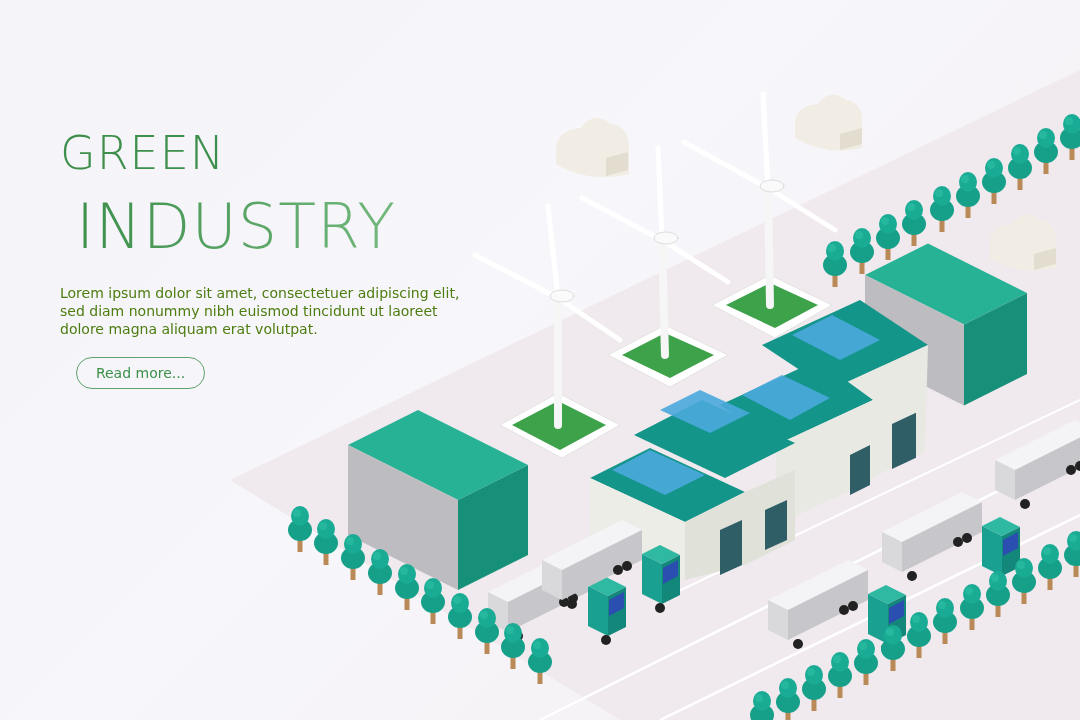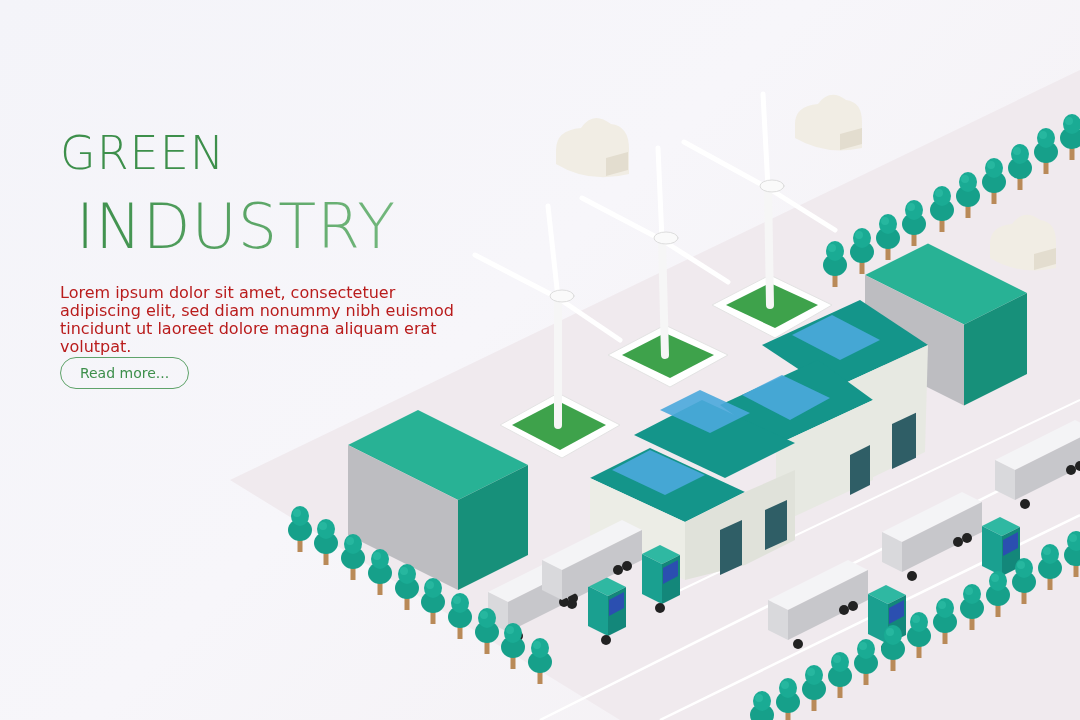--- a/index.html
+++ b/index.html
@@ -3,22 +3,22 @@
 <meta charset="utf-8">
 <style>
   html, body { margin:0; padding:0; }
   body { width:1080px; height:720px; overflow:hidden; position:relative;
     background: linear-gradient(135deg, #f4f4f9 0%, #f7f6fa 45%, #f3eff2 100%);
     font-family: "DejaVu Sans", sans-serif; }
   .hero { position:absolute; left:60px; top:128px; width:410px; z-index:5; }
   .title-line1 { font-family:"DejaVu Sans", sans-serif; font-weight:300; font-size:46px; letter-spacing:1px; line-height:50px; color:#3d8f4b; margin:0; }
   .title-line2 { font-family:"DejaVu Sans", sans-serif; font-weight:300; font-size:62px; letter-spacing:1px; line-height:66px; color:#5aa765; margin:16px;
     background: linear-gradient(90deg, #3d8f4b, #7dbf86); -webkit-background-clip:text; background-clip:text; -webkit-text-fill-color: transparent; }
-  .desc { margin-top:24px; font-family:"DejaVu Sans", sans-serif; font-size:16px; line-height:18px; color:#b91c1c; width:400px; }
-  .read-btn { position:absolute; left:60px; top:357px; width:129px; height:32px; border:1.3px solid #5fa36a; border-radius:17px; background:transparent;
+  .desc { margin-top:24px; font-family:"DejaVu Sans", sans-serif; font-size:14px; line-height:18px; color:#4d7c0f; width:400px; }
+  .read-btn { position:absolute; left:76px; top:357px; width:129px; height:32px; border:1.3px solid #5fa36a; border-radius:17px; background:transparent;
     color:#3d8f4b; font-family:"DejaVu Sans", sans-serif; font-size:14px; display:flex; align-items:center; justify-content:center; cursor:pointer; z-index:5; box-sizing:border-box; }
   .scene { position:absolute; left:0; top:0; width:1080px; height:720px; z-index:1; }
 </style>
 </head>
 <body>
 
 <svg class="scene" viewBox="0 0 1080 720" xmlns="http://www.w3.org/2000/svg">
   <defs>
     <g id="tree">
       <rect x="-2.5" y="14" width="5" height="18" fill="#b98a58"></rect>

